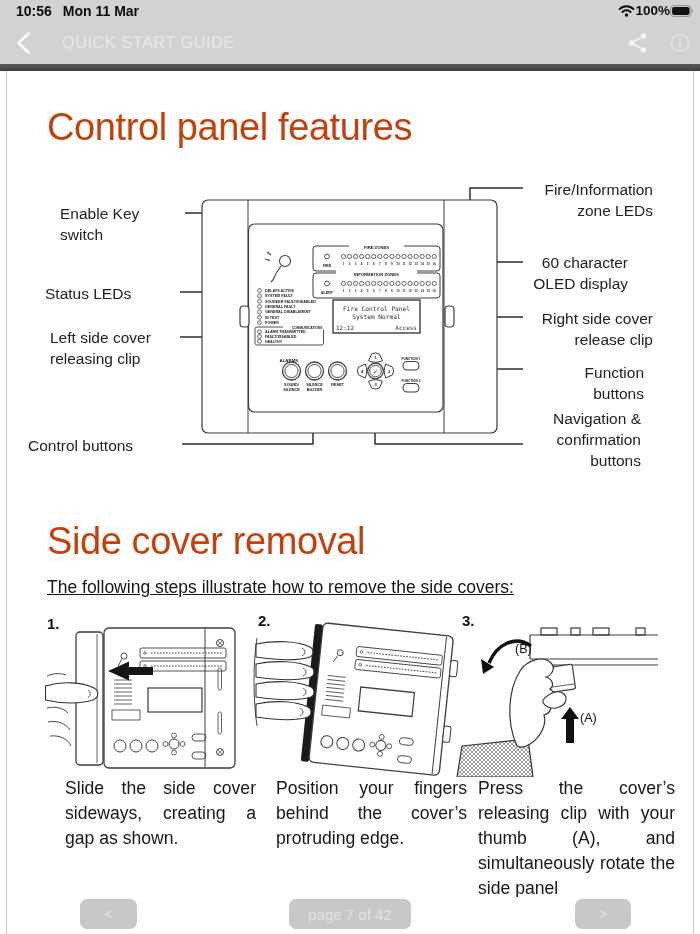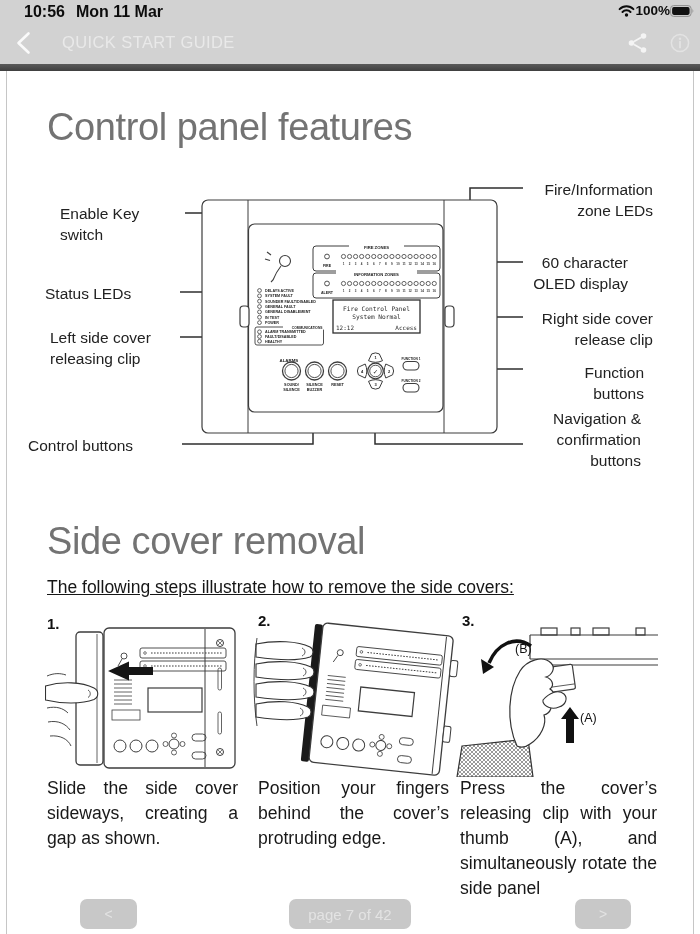--- a/index.html
+++ b/index.html
@@ -3,58 +3,58 @@
 <meta charset="utf-8">
 <style>
   html,body{margin:0;padding:0;}
   body{
     width:700px;height:934px;position:relative;overflow:hidden;
     background:#fff;font-family:"Liberation Sans","DejaVu Sans",sans-serif;
     -webkit-font-smoothing:antialiased;
   }
   
   .statusbar{position:absolute;left:0;top:0;width:700px;height:22px;background:#d2d2d2;}
-  .sb-left{position:absolute;left:24px;top:3px;font-size:16px;font-weight:600;color:#0c0c0c;}
+  .sb-left{position:absolute;left:16px;top:3px;font-size:14px;font-weight:600;color:#0c0c0c;}
   .sb-left span{margin-right:11px;}
   .sb-right{position:absolute;right:5px;top:3px;display:flex;align-items:center;
     font-size:13.5px;font-weight:600;color:#0c0c0c;}
   
   .navbar{position:absolute;left:0;top:22px;width:700px;height:42px;background:#d2d2d2;}
   .back-btn{position:absolute;left:13px;top:9px;width:24px;height:24px;}
   .nav-title{position:absolute;left:62px;top:11px;font-size:16.5px;font-weight:500;
     color:#e9e9e9;letter-spacing:.4px;}
   .share-btn{position:absolute;left:627px;top:10px;width:22px;height:22px;}
   .info-btn{position:absolute;left:669px;top:10px;width:22px;height:22px;}
   .darkbar{position:absolute;left:0;top:64px;width:700px;height:7px;
     background:linear-gradient(#5a5a5a,#3f3f3f);}
   
   .page{position:absolute;left:6px;top:71px;width:686px;height:863px;background:#fff;
     border-left:1px solid #c6c6c6;border-right:1px solid #c6c6c6;}
-  .h1{position:absolute;left:47px;font-size:38px;font-weight:500;color:#737373;
+  .h1{position:absolute;left:47px;font-size:38px;font-weight:500;color:#c2410c;
     letter-spacing:-.4px;white-space:nowrap;}
   .h1.first{top:106px;}
   .h1.second{top:520px;}
   .intro{position:absolute;left:47px;top:577px;font-size:17.5px;color:#161616;white-space:nowrap;text-decoration:underline;}
   
   .callout{position:absolute;font-size:15.5px;line-height:21px;color:#222;}
   .callout.l{text-align:left;}
   .callout.r{text-align:right;}
   
   .diagram{position:absolute;left:0;top:178px;}
   svg text{font-family:"Liberation Sans","DejaVu Sans",sans-serif;}
   .zn{fill:#333;stroke:none;font-size:3px;font-weight:bold;text-anchor:middle;}
   .sl{fill:#222;stroke:none;font-size:3.7px;font-weight:bold;text-anchor:start;}
   .boxlab{fill:#222;stroke:none;font-size:4.2px;font-weight:bold;text-anchor:middle;}
   .tinylab{fill:#222;stroke:none;font-weight:bold;text-anchor:middle;}
   .oledtxt{fill:#2c2c2c;stroke:none;font-family:"DejaVu Sans Mono",monospace;}
   
   .step-num{position:absolute;font-size:15px;font-weight:bold;color:#111;}
   .steps-svg{position:absolute;left:45px;top:612px;}
   .caption{position:absolute;top:776px;font-size:17.6px;line-height:25px;color:#181818;
-    text-align:justify;text-justify:inter-word;}
+    text-align:justify;text-justify:inter-word;margin-left:18px;}
   .caption:after{content:"";display:inline-block;width:0;}
   
   .fbtn{position:absolute;top:899px;height:30px;background:#c8c8c8;border-radius:7px;
     color:#e3e3e3;font-size:14px;display:flex;align-items:center;justify-content:center;border:none;}
 </style>
 </head>
 <body>
 
 <div class="statusbar">
   <div class="sb-left">

